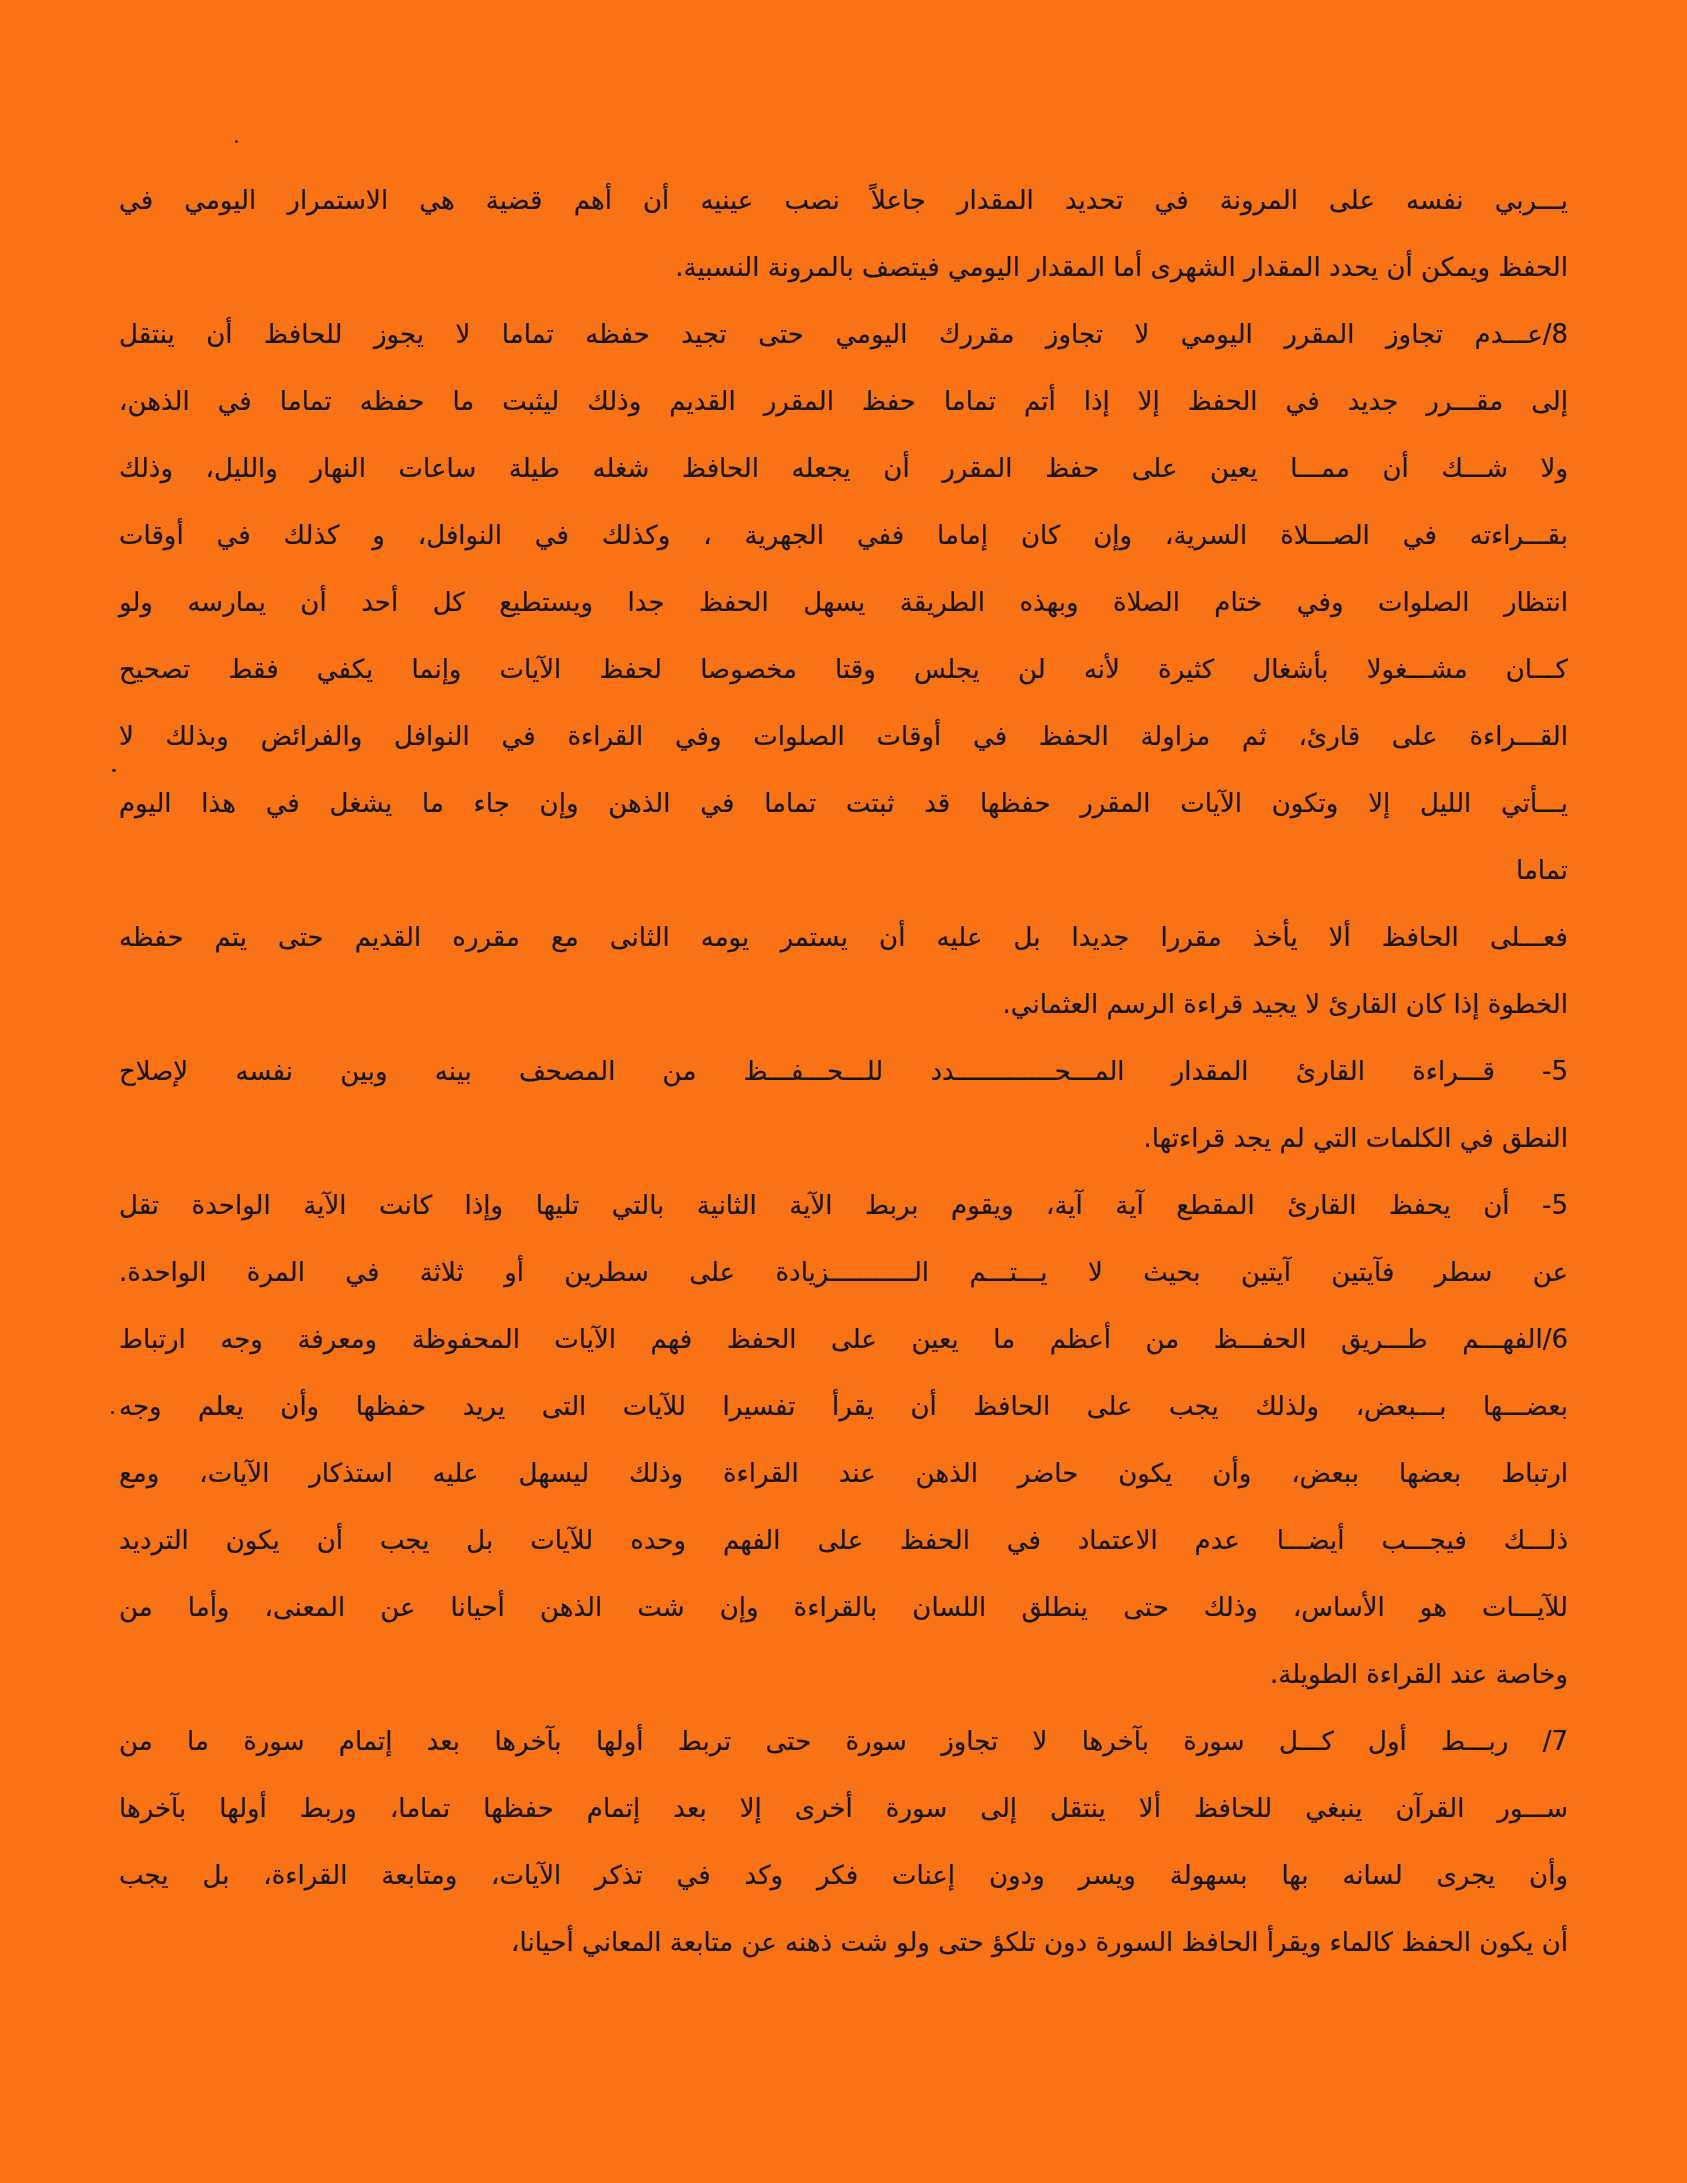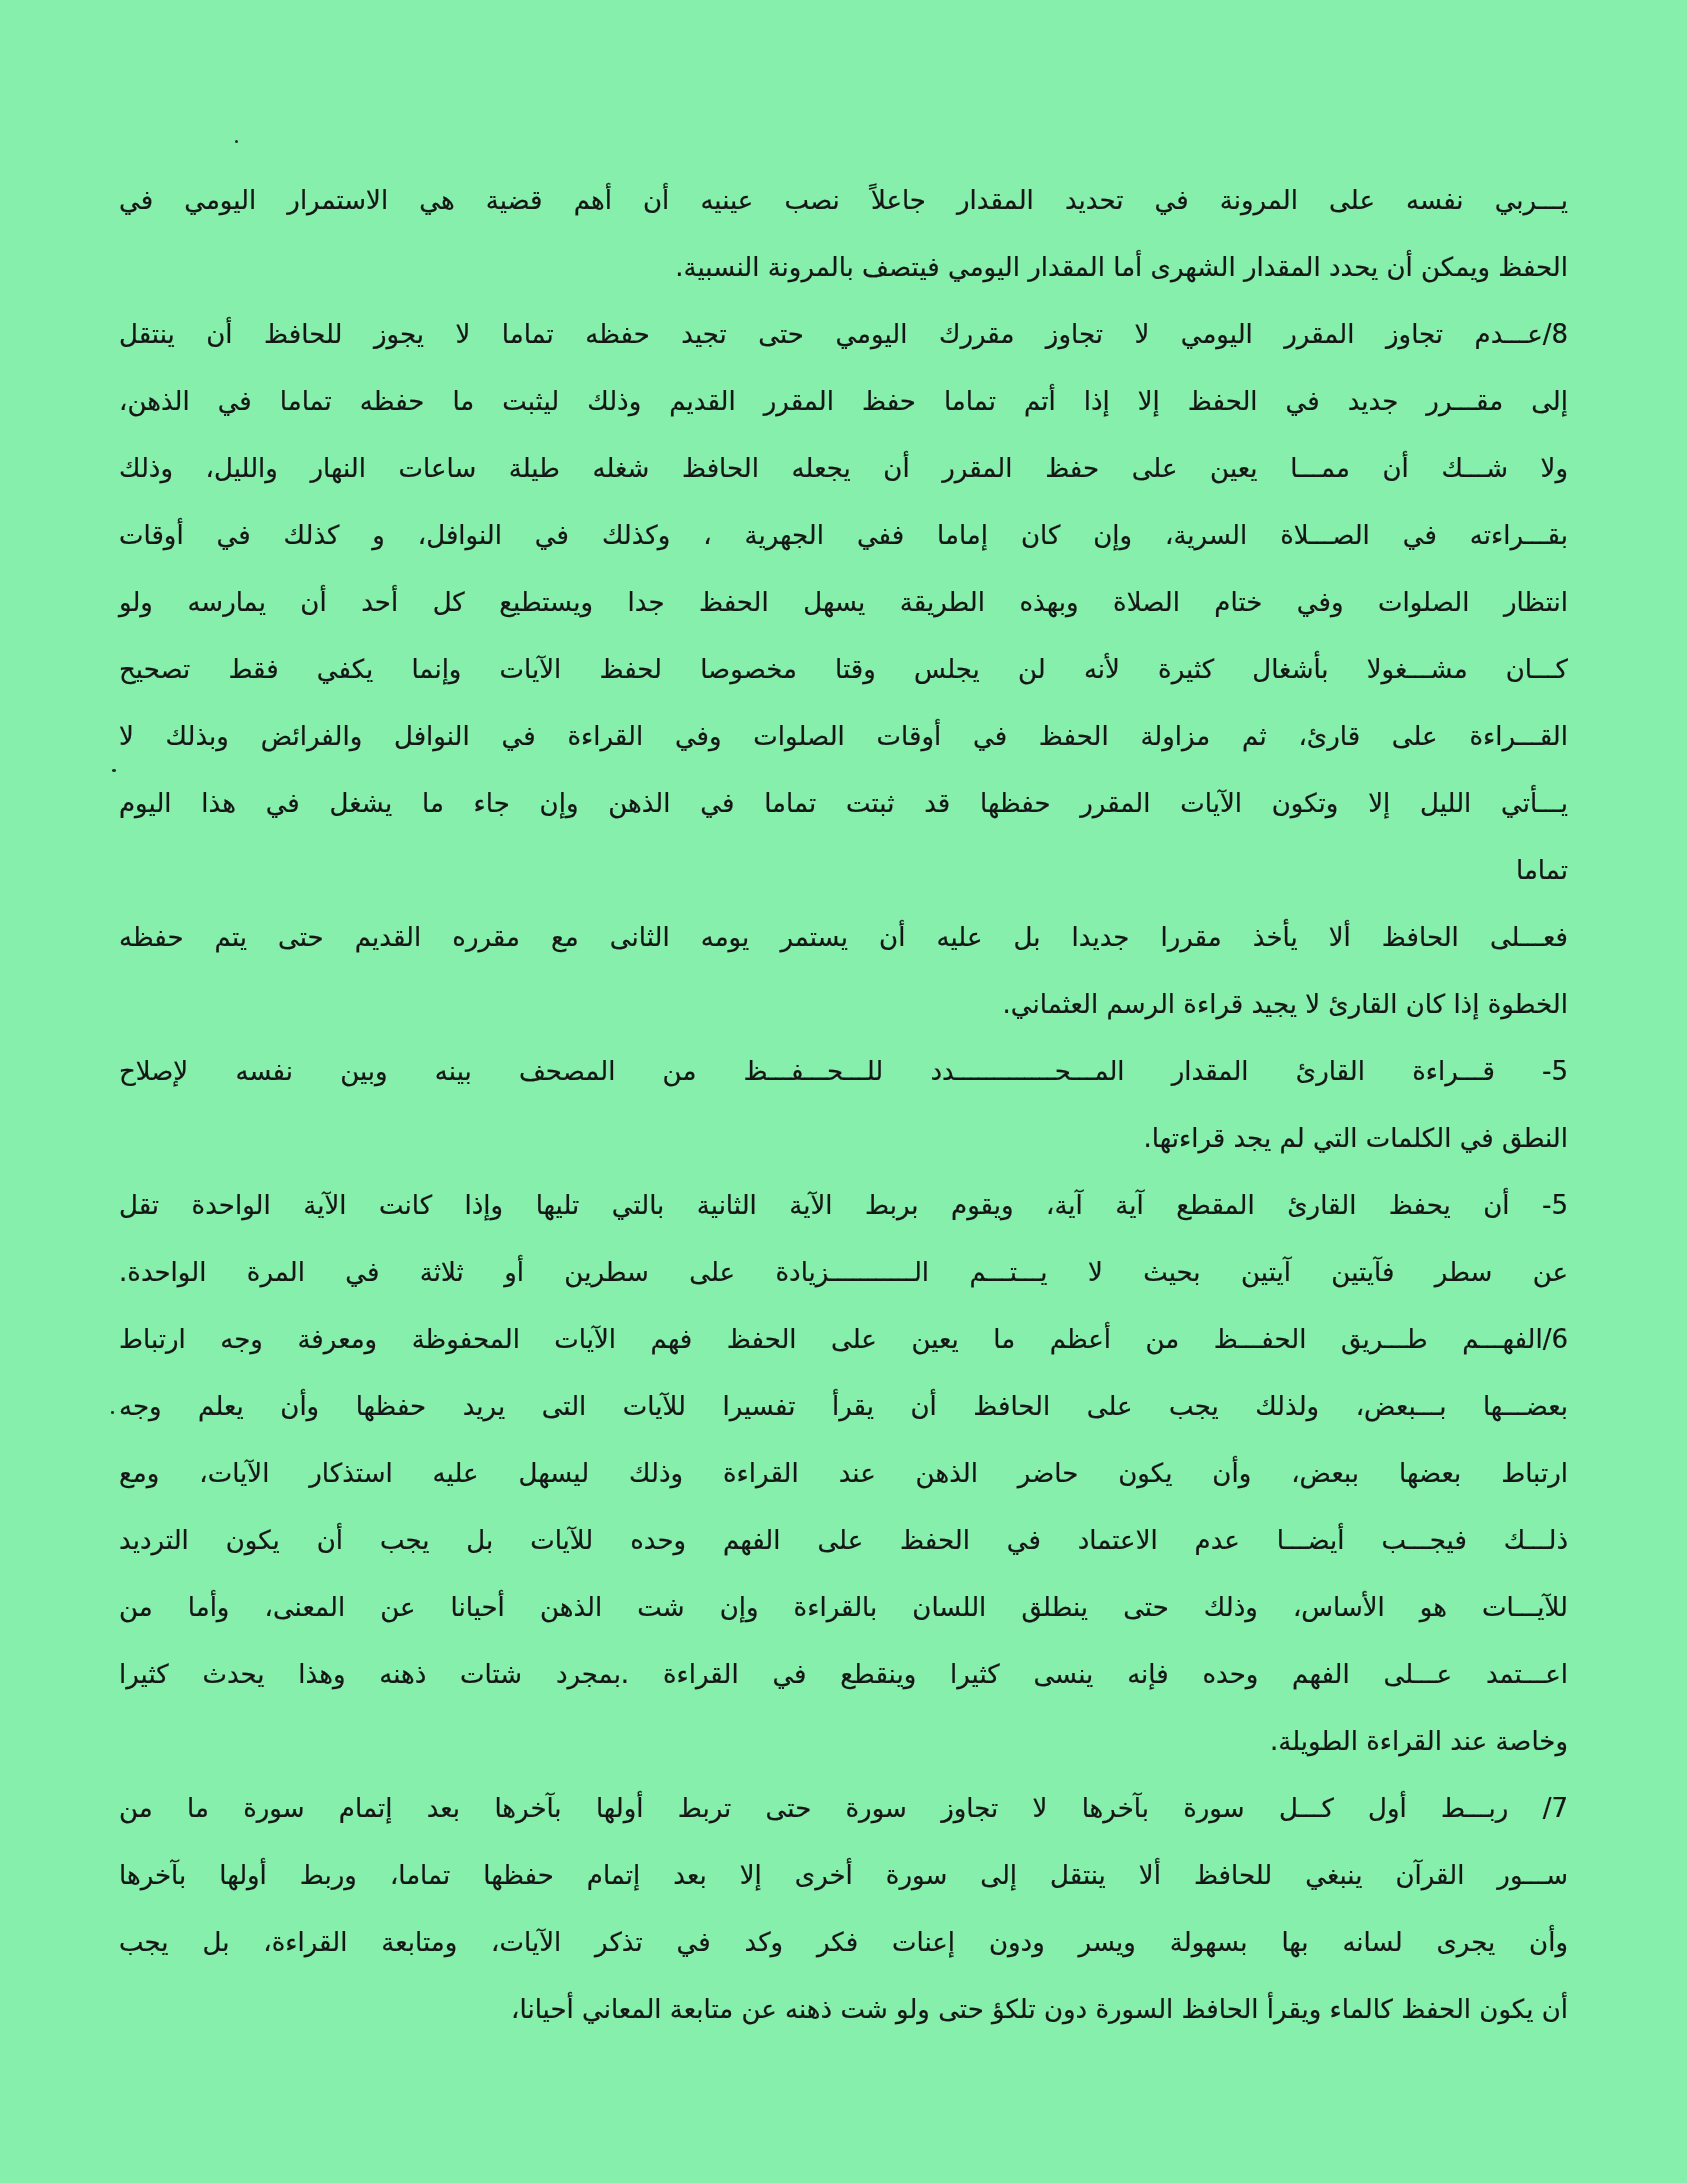--- a/index.html
+++ b/index.html
@@ -10,21 +10,21 @@
     position: relative;
     width: 1687px;
     height: 2183px;
     background: #ffffff;
     font-family: "DejaVu Sans", sans-serif;
     overflow: hidden;
   }
   .sheet {
     position: absolute;
     inset: 0;
-    background: #86efac;
+    background: #f97316;
   }
   .textblock {
     position: absolute;
     top: 167px;
     right: 119px;
     width: 1449px;
     direction: rtl;
     color: #161616;
   }
   .para {
@@ -95,21 +95,20 @@
       <div class="ln">5- أن يحفظ القارئ المقطع آية آية، ويقوم بربط الآية الثانية بالتي تليها وإذا كانت الآية الواحدة تقل</div>
       <div class="ln">عن سطر فآيتين آيتين بحيث لا يـــتـــم الـــــــــــزيادة على سطرين أو ثلاثة في المرة الواحدة.</div>
     </div>
 
     <div class="para">
       <div class="ln">6/الفهـــم طـــريق الحفـــظ  من أعظم ما يعين على الحفظ فهم الآيات المحفوظة ومعرفة وجه ارتباط</div>
       <div class="ln">بعضـــها بـــبعض، ولذلك يجب على الحافظ أن يقرأ تفسيرا للآيات التى يريد حفظها وأن يعلم وجه</div>
       <div class="ln">ارتباط بعضها ببعض، وأن يكون حاضر الذهن عند القراءة وذلك ليسهل عليه استذكار الآيات، ومع</div>
       <div class="ln">ذلـــك فيجـــب أيضـــا عدم الاعتماد في الحفظ على الفهم وحده للآيات بل يجب أن يكون الترديد</div>
       <div class="ln">للآيـــات هو الأساس، وذلك حتى ينطلق اللسان بالقراءة وإن شت الذهن أحيانا عن المعنى، وأما من</div>
-      <div class="ln">اعـــتمد عـــلى الفهم وحده فإنه ينسى كثيرا وينقطع في القراءة .بمجرد شتات ذهنه وهذا يحدث كثيرا</div>
       <div class="ln partial">وخاصة عند القراءة الطويلة.</div>
     </div>
 
     <div class="para">
       <div class="ln">7/ ربـــط أول كـــل سورة بآخرها  لا تجاوز سورة حتى تربط أولها بآخرها بعد إتمام سورة ما من</div>
       <div class="ln">ســـور القرآن ينبغي للحافظ ألا ينتقل إلى سورة أخرى إلا بعد إتمام حفظها تماما، وربط أولها بآخرها</div>
       <div class="ln">وأن يجرى لسانه بها بسهولة ويسر ودون إعنات فكر وكد في تذكر الآيات، ومتابعة القراءة، بل يجب</div>
       <div class="ln partial">أن يكون الحفظ كالماء ويقرأ الحافظ السورة دون تلكؤ حتى ولو شت ذهنه عن متابعة المعاني أحيانا،</div>
     </div>
 

